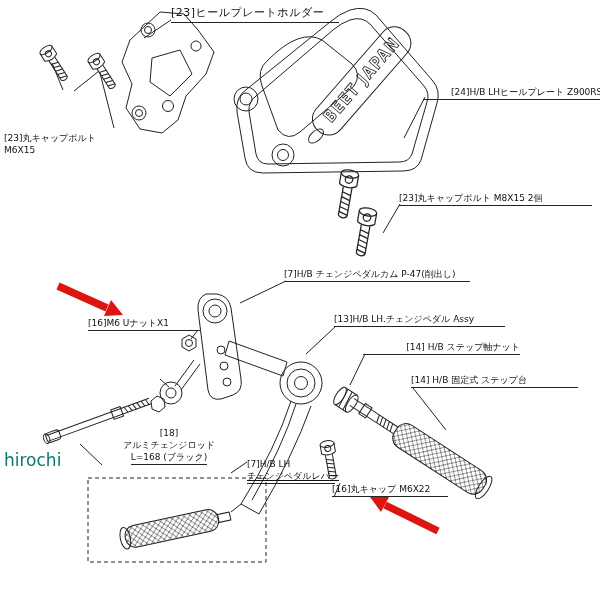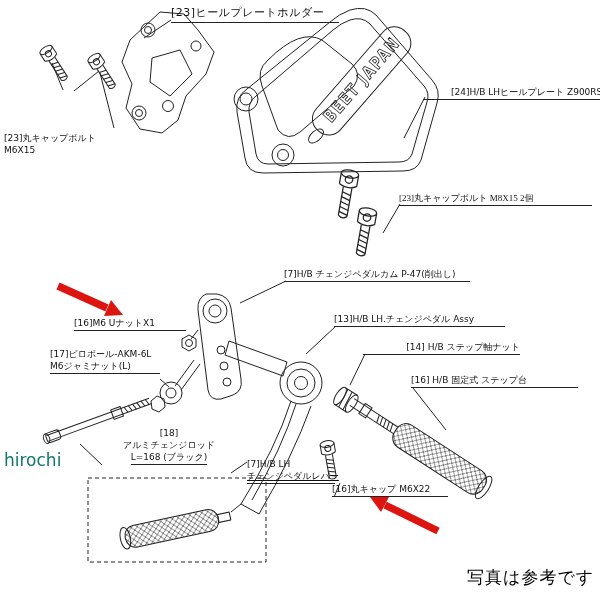--- a/index.html
+++ b/index.html
@@ -164,59 +164,54 @@
   <div class="lbl" style="left:4px; top:91px;margin-top:41px;">
     <span class="line">[23]丸キャップボルト</span>
     <span class="line">M6X15</span>
   </div>
 
   <div class="lbl" style="left:423px; top:86px;">
     <span class="ul" style="width:174px;padding-left:28px;">[24]H/B LHヒールプレート Z900RS</span>
   </div>
 
   <div class="lbl" style="left:399px; top:192px;">
-    <span class="ul" style="width:193px;font-family:Liberation Serif, serif;">[23]丸キャップボルト M8X15 2個</span>
+    <span class="ul" style="width:193px;">[23]丸キャップボルト M8X15 2個</span>
   </div>
 
   <div class="lbl" style="left:284px; top:268px;">
     <span class="ul" style="width:186px;">[7]H/B チェンジペダルカム P-47(削出し)</span>
   </div>
 
   <div class="lbl" style="left:334px; top:313px;">
     <span class="ul" style="width:171px;">[13]H/B LH.チェンジペダル Assy</span>
   </div>
 
   <div class="lbl" style="left:363px; top:341px;text-align:right;">
     <span class="ul" style="width:157px;">[14] H/B ステップ軸ナット</span>
   </div>
 
   <div class="lbl" style="left:411px; top:374px;">
-    <span class="ul" style="width:167px;">[16] H/B 固定式 ステップ台</span>
-  </div>
-
-  <div class="lbl" style="left:74px; top:317px;">
+    <span class="ul" style="width:167px;">[14] H/B 固定式 ステップ台</span>
+  </div>
+
+  <div class="lbl" style="left:88px; top:317px;">
     <span class="ul" style="width:112px;">[16]M6 UナットX1</span>
   </div>
 
-  <div class="lbl" style="left:50px; top:348px;">
-    <span class="line">[17]ピロボール-AKM-6L</span>
-    <span class="line ul" style="width:110px;">M6ジャミナット(L)</span>
-  </div>
 
   <div class="lbl center" style="left:100px; top:427px; width:138px;">
     <span class="line">[18]</span>
     <span class="line">アルミチェンジロッド</span>
     <span class="ul">L=168 (ブラック)</span>
   </div>
 
   <div class="lbl" style="left:247px; top:458px;">
     <span class="line">[7]H/B LH</span>
     <span class="line ul" style="width:88px;text-decoration:underline;">チェンジペダルレバー</span>
   </div>
 
   <div class="lbl" style="left:332px; top:483px;">
     <span class="ul" style="width:116px;">[16]丸キャップ M6X22</span>
   </div>
 
   <div class="watermark">hirochi</div>
-  <div class="footnote">写真は参考です</div>
 
 </div>
 
 </body></html>

